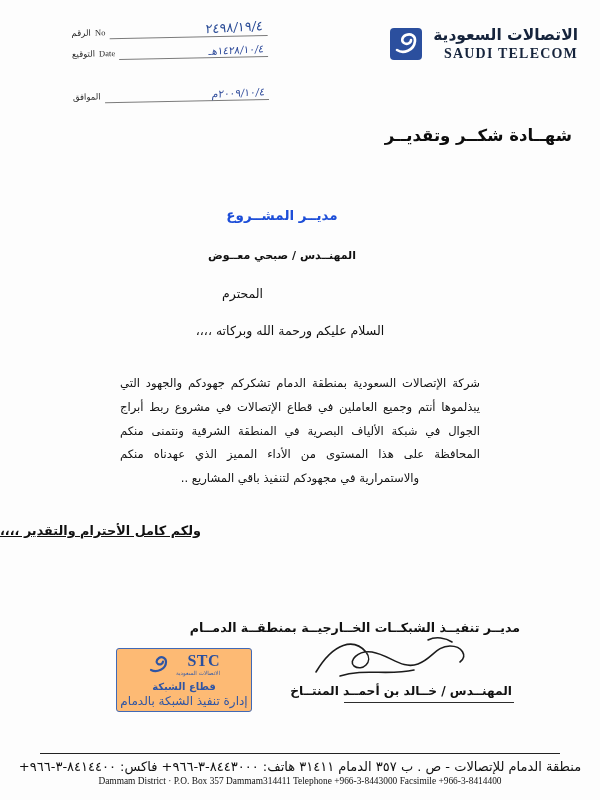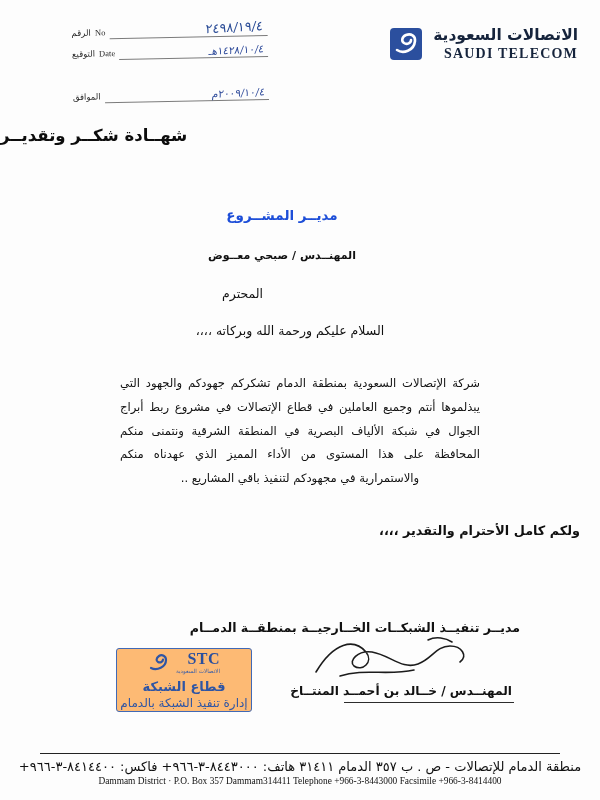--- a/index.html
+++ b/index.html
@@ -117,26 +117,26 @@
     width: 100%;
     display: flex;
     align-items: center;
     justify-content: flex-end;
     gap: 4px;
   }
 
   
   .title {
     margin-top: 16px;
-    text-align: left;
+    text-align: right;
     font-size: 16.5px;
     font-weight: bold;
     color: #0d0d0d;
     letter-spacing: 2px;
-    padding-right: 40px;
+    padding-right: 28px;
   }
 
   
   .addressee {
     margin-top: 62px;
     text-align: center;
     padding-right: 36px;
   }
   .addressee .role {
     font-size: 13.5px;
@@ -172,25 +172,26 @@
     width: 360px;
     font-size: 11.6px;
     line-height: 2.05;
     text-align: justify;
     text-align-last: center;
     color: #121212;
     direction: rtl;
   }
   .closing {
     margin-top: 32px;
-    text-align: right;
+    text-align: left;
     padding-right: 20px;
     font-size: 12.8px;
     font-weight: bold;
     color: #111;
+    text-decoration: underline;
   }
 
   
   .sig-block {
     position: absolute;
     top: 620px;
     right: 0;
     width: 100%;
     height: 120px;
   }
@@ -258,21 +259,21 @@
     letter-spacing: 0.5px;
     color: #2a4f9e;
     line-height: 1;
   }
   .seal-sub {
     font-size: 5.6px;
     color: #3a5fa8;
     margin-top: 1px;
     letter-spacing: 0.3px;
   }
-  .seal-l1 { font-size: 13px; font-weight: bold; margin-top: 3px; }
+  .seal-l1 { font-size: 10px; font-weight: bold; margin-top: 3px; }
   .seal-l2 { font-size: 12px; margin-top: 2px; }
   .seal-swoosh { width: 22px; height: 22px; }
 
   
   .footer {
     position: absolute;
     bottom: 14px;
     right: 0;
     width: 100%;
     text-align: center;

